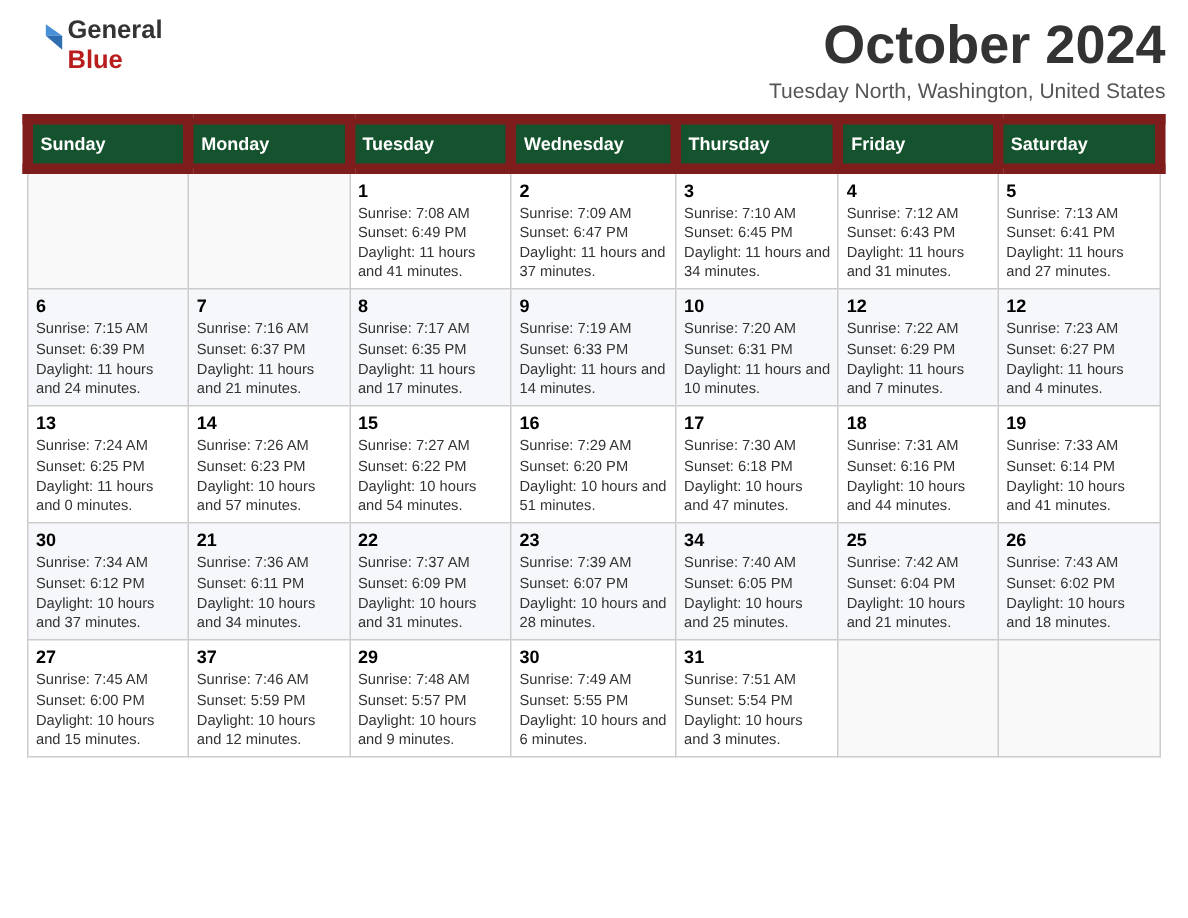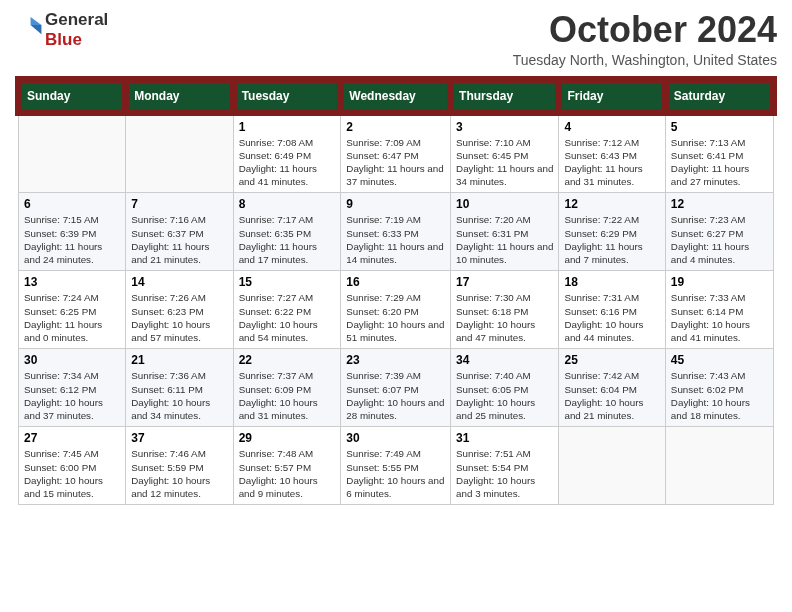--- a/index.html
+++ b/index.html
@@ -217,21 +217,21 @@
         </td>
         <td>
           <span class="day-num">34</span>
           <div class="day-info">Sunrise: 7:40 AM<br>Sunset: 6:05 PM<br>Daylight: 10 hours and 25 minutes.</div>
         </td>
         <td>
           <span class="day-num">25</span>
           <div class="day-info">Sunrise: 7:42 AM<br>Sunset: 6:04 PM<br>Daylight: 10 hours and 21 minutes.</div>
         </td>
         <td>
-          <span class="day-num">45</span>
+          <span class="day-num">26</span>
           <div class="day-info">Sunrise: 7:43 AM<br>Sunset: 6:02 PM<br>Daylight: 10 hours and 18 minutes.</div>
         </td>
       </tr>
       <tr>
         <td>
           <span class="day-num">27</span>
           <div class="day-info">Sunrise: 7:45 AM<br>Sunset: 6:00 PM<br>Daylight: 10 hours and 15 minutes.</div>
         </td>
         <td>
           <span class="day-num">37</span>

